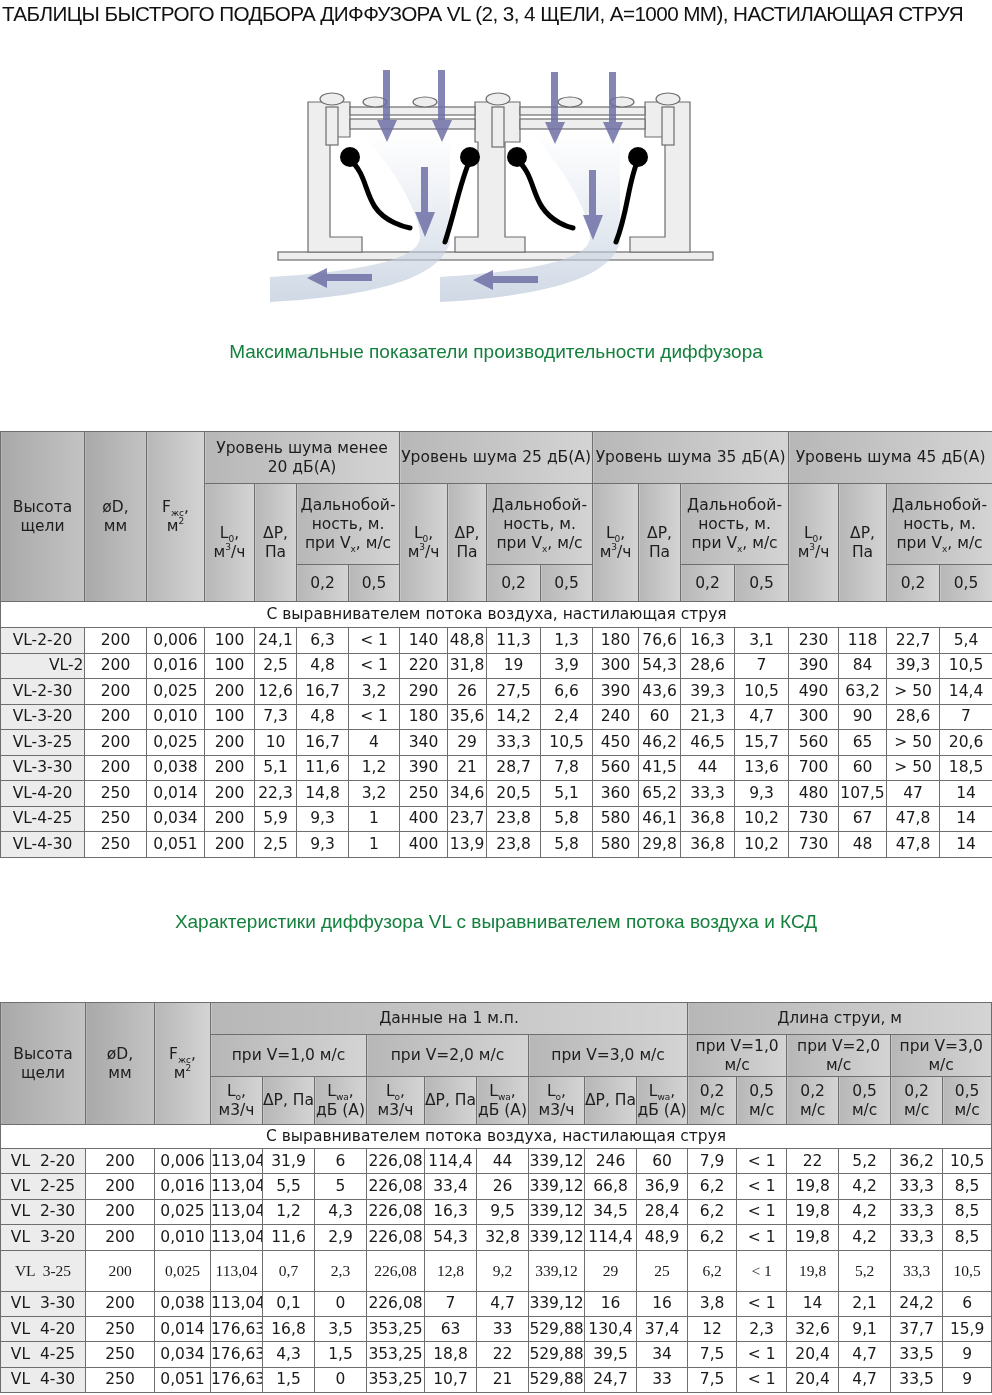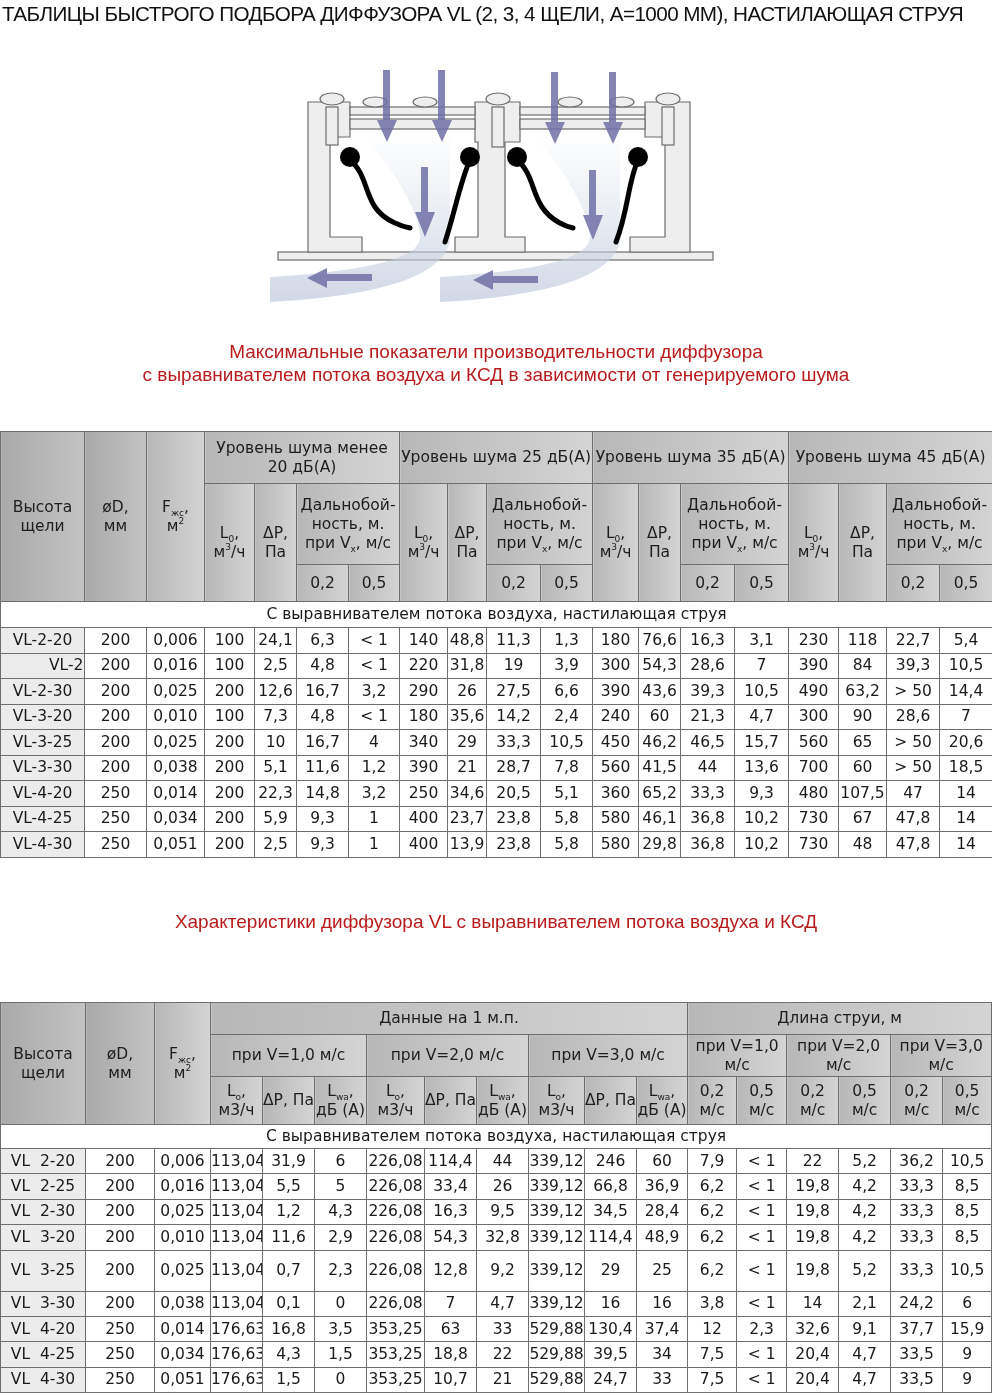--- a/index.html
+++ b/index.html
@@ -1,19 +1,19 @@
 <!DOCTYPE html>
 <html><head>
 <meta charset="utf-8">
 <style>
   html, body { margin: 0; padding: 0; background: #ffffff; }
   body { width: 992px; height: 1395px; position: relative; overflow: hidden; font-family: "DejaVu Sans", "Liberation Sans", sans-serif; color: #1a1a1a; }
   .page-title { position: absolute; left: 2px; top: 2px; width: 990px; font-family: "Liberation Sans", sans-serif; font-size: 21px; line-height: 24px; font-weight: 400; letter-spacing: -0.6px; color: #111; text-transform: uppercase; transform: scaleX(0.985); transform-origin: left top; }
   .diagram { position: absolute; left: 270px; top: 62px; width: 460px; height: 250px; }
-  .caption { position: absolute; left: 0; width: 992px; text-align: center; font-family: "Liberation Sans", sans-serif; font-size: 19px; line-height: 23px; color: #b91c1c; }
+  .caption { position: absolute; left: 0; width: 992px; text-align: center; font-family: "Liberation Sans", sans-serif; font-size: 19px; line-height: 23px; color: #15803d; }
   .caption1 { top: 340px; }
   .caption2 { top: 910px; }
 
   table.t { position: absolute; left: 0; border-collapse: collapse; table-layout: fixed; font-size: 15.5px; }
   table.t td, table.t th { border: 1px solid #6e6e6e; padding: 0; text-align: center; vertical-align: middle; font-weight: normal; line-height: 19px; overflow: hidden; white-space: nowrap; }
   table.t th { background: linear-gradient(90deg, #b7b7b7 0%, #d4d4d4 100%); color: #1d1d1d; white-space: normal; }
   table.t th.hd-dark { background: linear-gradient(90deg, #a9a9a9, #c3c3c3); }
   table.t td.section { text-align: center; background: #fff; border-radius: 10px; }
   table.t td.name { background: #ececec; }
   table.t tr.data td { height: 24px; }
@@ -85,21 +85,20 @@
     <path d="M339 10 h7 v50 h7 l-10 22 l-10 -22 h6 z"></path>
     <path d="M151 105 h7 v45 h7 l-10 25 l-10 -25 h6 z"></path>
     <path d="M319 108 h7 v45 h7 l-10 25 l-10 -25 h6 z"></path>
     <path d="M102 212 v7 h-45 v7 l-20 -10 l20 -10 v6 z"></path>
     <path d="M268 214 v7 h-45 v7 l-20 -10 l20 -10 v6 z"></path>
   </g>
 </svg>
 
 <div class="caption caption1">
   <div>Максимальные показатели производительности диффузора</div>
-  <div>с выравнивателем потока воздуха и КСД в зависимости от генерируемого шума</div>
 </div>
 
 <table class="t t1">
   <colgroup>
     <col style="width:84px">
       <col style="width:62px">
       <col style="width:58px">
     <col style="width:50px">
       <col style="width:42px">
       <col style="width:52px">
@@ -488,21 +487,21 @@
         <td>339,12</td>
         <td>114,4</td>
         <td>48,9</td>
         <td>6,2</td>
         <td>&lt; 1</td>
         <td>19,8</td>
         <td>4,2</td>
         <td>33,3</td>
         <td>8,5</td>
       </tr>
-      <tr class="data" style="height: 41px;">
+      <tr class="data" style="height: 41px; font-family: Liberation Serif, serif;">
         <td class="name" style="white-space: pre;">VL  3-25</td>
         <td>200</td>
         <td>0,025</td>
         <td>113,04</td>
         <td>0,7</td>
         <td>2,3</td>
         <td>226,08</td>
         <td>12,8</td>
         <td>9,2</td>
         <td>339,12</td>

